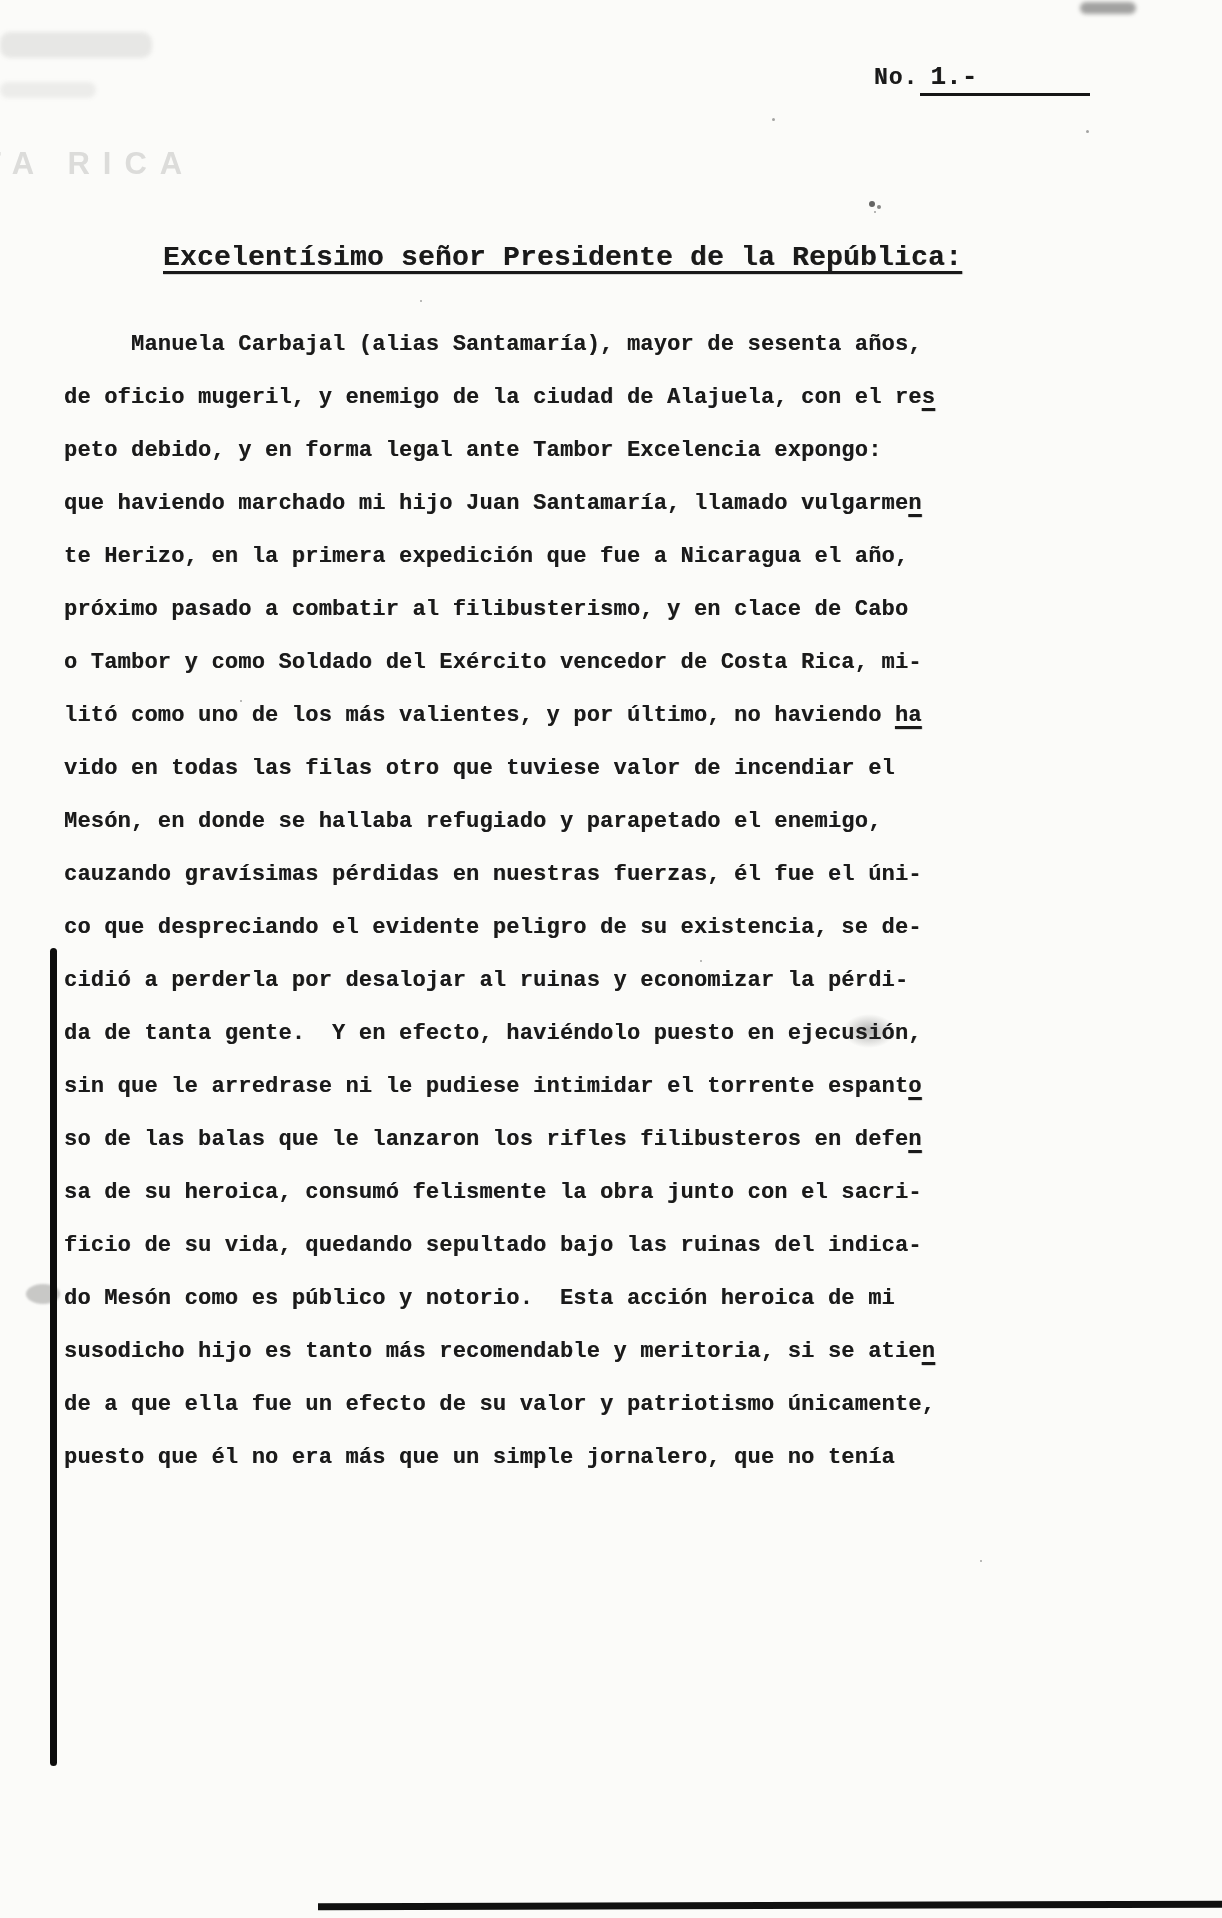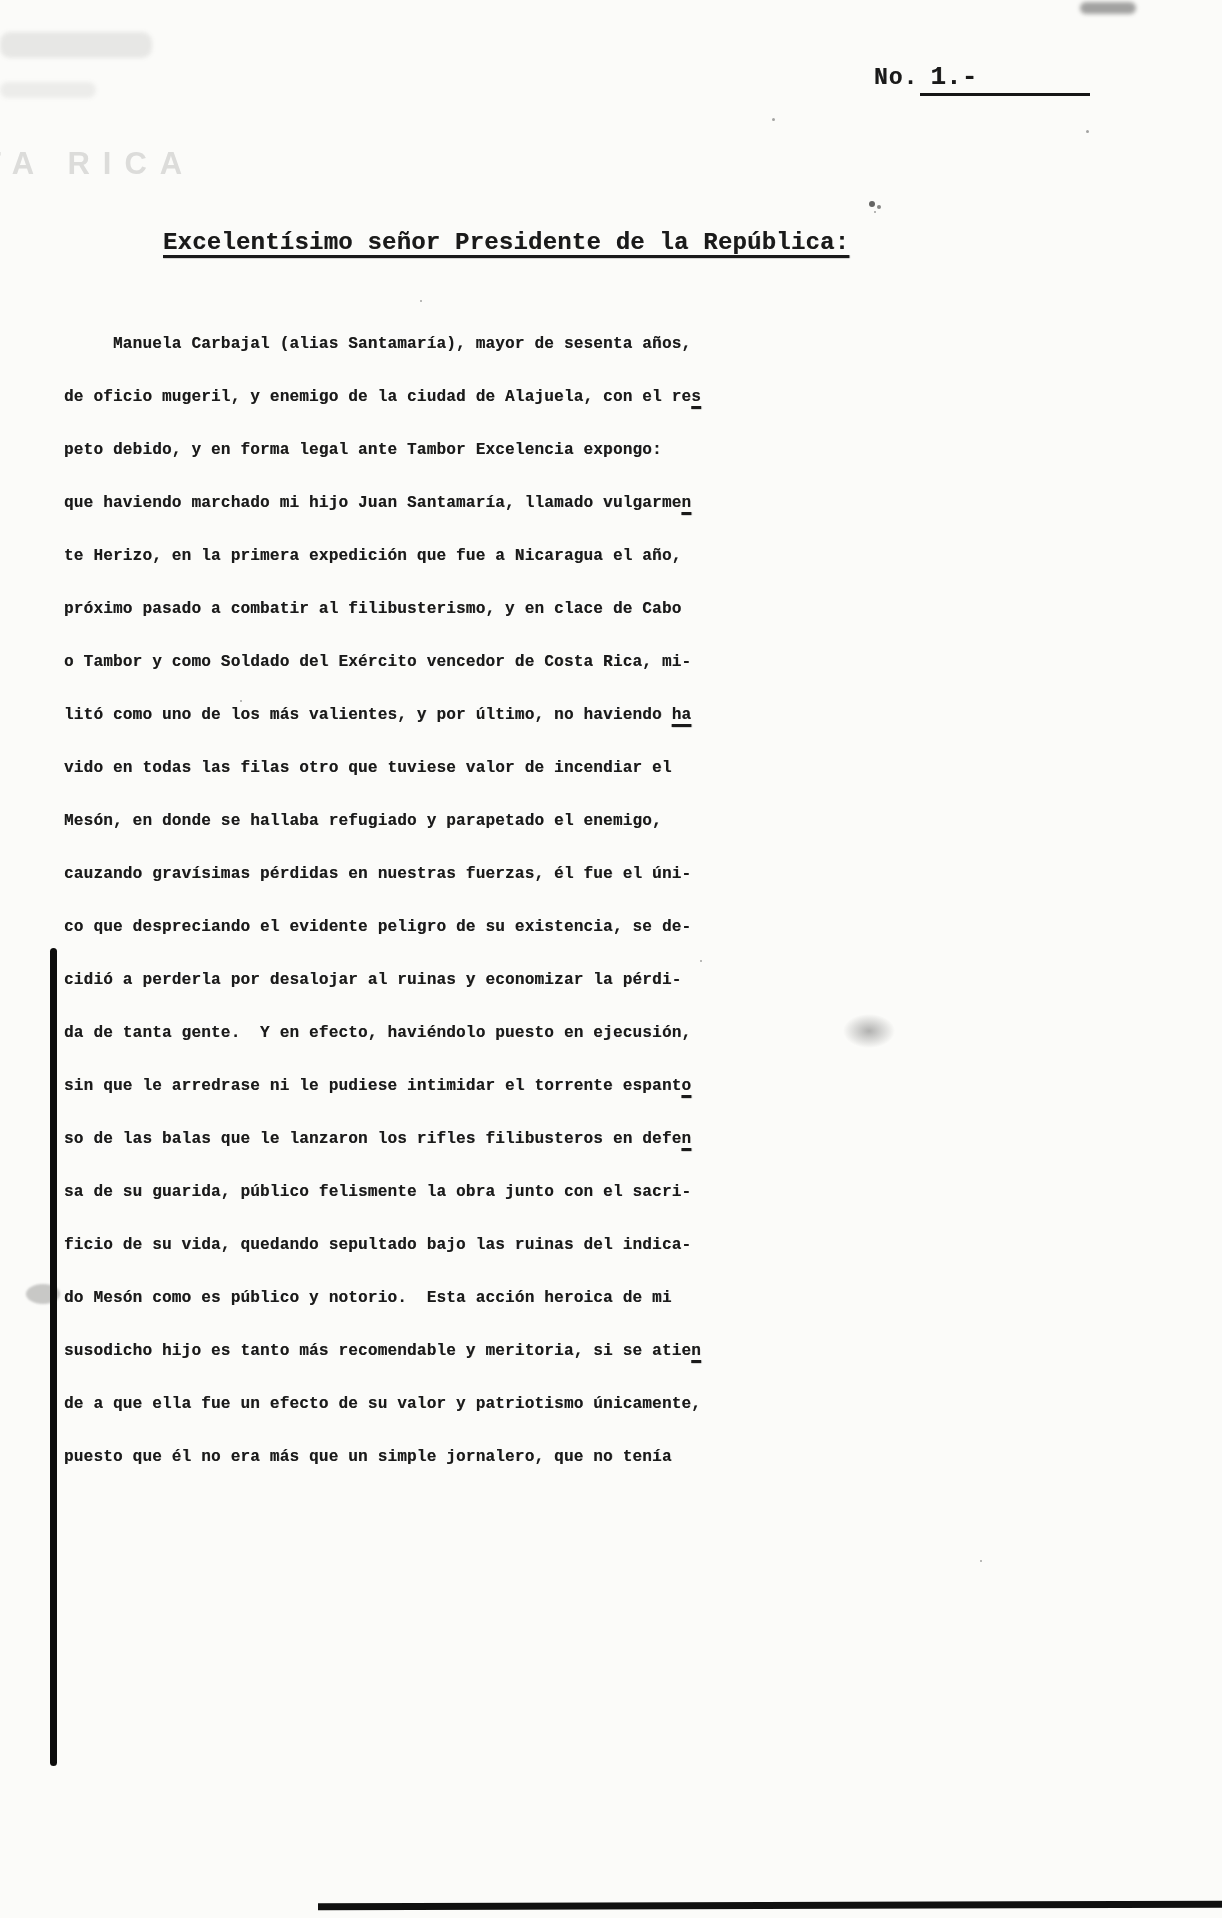--- a/index.html
+++ b/index.html
@@ -13,30 +13,30 @@
   }
   
   .no-block{position:absolute;left:874px;top:62px;}
   .no-label{font-size:23px;font-weight:700;letter-spacing:1px;
     text-shadow:0.3px 0.3px 0.4px rgba(20,20,20,0.55);}
   .no-value{font-size:26px;font-weight:700;margin-left:12px;
     text-shadow:0.3px 0.3px 0.4px rgba(20,20,20,0.55);}
   .no-rule{position:absolute;left:46px;top:31px;width:170px;height:3px;background:#161616;}
   
   .heading{
-    position:absolute;left:163px;top:229px;
-    font-size:24px;font-weight:700;letter-spacing:0.2px;white-space:pre;
+    position:absolute;left:163px;top:242px;
+    font-size:28px;font-weight:700;letter-spacing:0.2px;white-space:pre;
     text-decoration:underline;text-decoration-thickness:2.5px;text-underline-offset:6px;
     text-shadow:0.3px 0.3px 0.4px rgba(20,20,20,0.55);
   }
   
   .body{position:absolute;left:64px;top:318px;}
   .body .line{
     height:53px;line-height:53px;white-space:pre;
-    font-size:16px;font-weight:700;letter-spacing:0.2px;
+    font-size:22px;font-weight:700;letter-spacing:0.2px;
     text-shadow:0.3px 0.3px 0.4px rgba(20,20,20,0.55);
   }
   .usfx{text-decoration:underline;text-decoration-thickness:2.5px;text-underline-offset:5px;}
   
   .watermark{
     position:absolute;left:-18px;top:146px;
     font-family:"Liberation Sans",sans-serif;
     font-size:31px;font-weight:700;letter-spacing:13px;
     color:rgba(110,110,110,0.22);
   }
@@ -82,21 +82,21 @@
       <div class="line"><span>o Tambor y como Soldado del Exército vencedor de Costa Rica, mi-</span></div>
       <div class="line"><span>litó como uno de los más valientes, y por último, no haviendo </span><span class="usfx">ha</span></div>
       <div class="line"><span>vido en todas las filas otro que tuviese valor de incendiar el</span></div>
       <div class="line"><span>Mesón, en donde se hallaba refugiado y parapetado el enemigo,</span></div>
       <div class="line"><span>cauzando gravísimas pérdidas en nuestras fuerzas, él fue el úni-</span></div>
       <div class="line"><span>co que despreciando el evidente peligro de su existencia, se de-</span></div>
       <div class="line"><span>cidió a perderla por desalojar al ruinas y economizar la pérdi-</span></div>
       <div class="line"><span>da de tanta gente.  Y en efecto, haviéndolo puesto en ejecusión,</span></div>
       <div class="line"><span>sin que le arredrase ni le pudiese intimidar el torrente espant</span><span class="usfx">o</span></div>
       <div class="line"><span>so de las balas que le lanzaron los rifles filibusteros en defe</span><span class="usfx">n</span></div>
-      <div class="line"><span>sa de su guarida, público felismente la obra junto con el sacri-</span></div>
+      <div class="line"><span>sa de su heroica, consumó felismente la obra junto con el sacri-</span></div>
       <div class="line"><span>ficio de su vida, quedando sepultado bajo las ruinas del indica-</span></div>
       <div class="line"><span>do Mesón como es público y notorio.  Esta acción heroica de mi</span></div>
       <div class="line"><span>susodicho hijo es tanto más recomendable y meritoria, si se atie</span><span class="usfx">n</span></div>
       <div class="line"><span>de a que ella fue un efecto de su valor y patriotismo únicamente,</span></div>
       <div class="line"><span>puesto que él no era más que un simple jornalero, que no tenía</span></div>
     </div>
 
   <div class="smudge-eje"></div>
   <div class="smudge-l19"></div>
   <div class="vline"></div>

